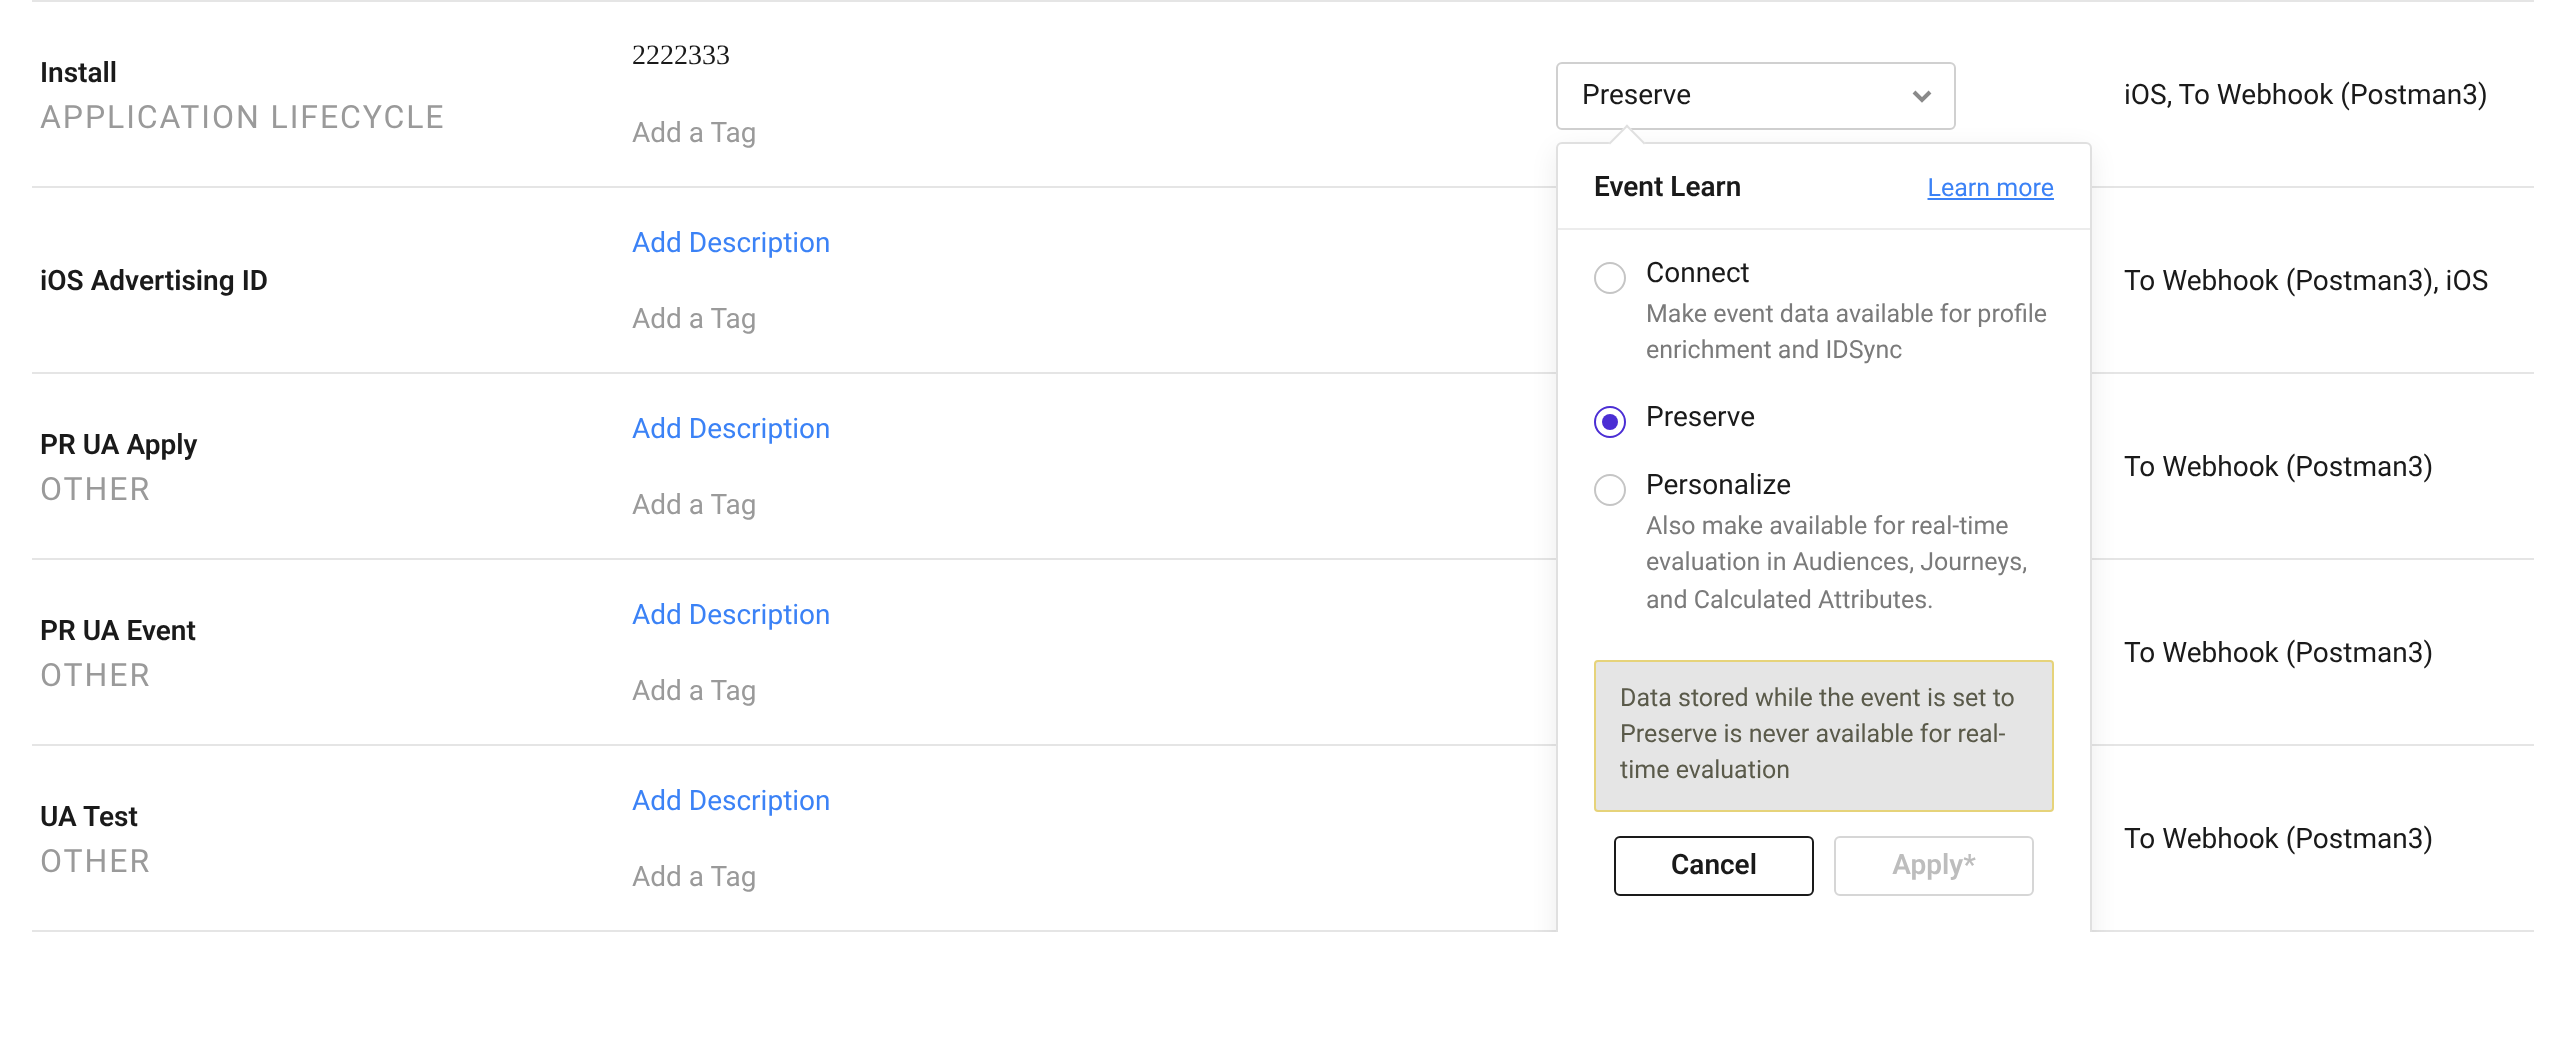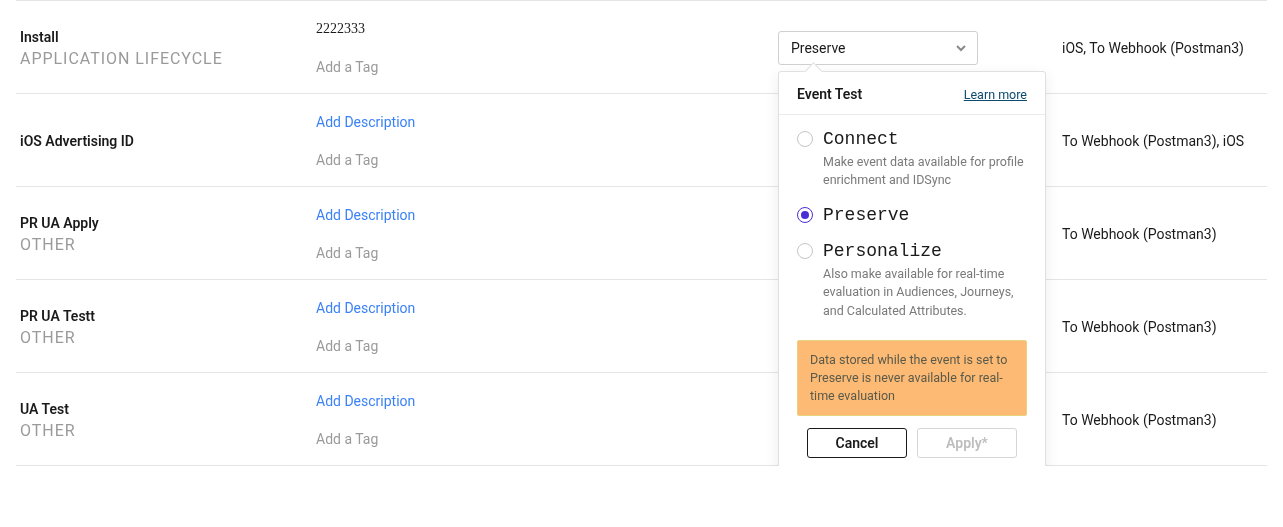--- a/index.html
+++ b/index.html
@@ -80,21 +80,21 @@
   .pop-header {
     display: flex;
     justify-content: space-between;
     align-items: center;
     padding: 14px 18px 12px;
     border-bottom: 1px solid #ececec;
   }
   .pop-title { font-weight: 600; font-size: 14px; }
   .learn-more {
     font-size: 12.5px;
-    color: #0c4a6e;
+    color: #3b82f6;
     text-decoration: underline;
     cursor: pointer;
   }
   .pop-body { padding: 14px 18px 4px; }
   .radio-opt {
     display: flex;
     align-items: flex-start;
     gap: 10px;
     margin-bottom: 16px;
     cursor: pointer;
@@ -110,31 +110,31 @@
   }
   .radio.selected { border-color: #4b2ed4; }
   .radio.selected::after {
     content: "";
     position: absolute;
     top: 3px; left: 3px;
     width: 8px; height: 8px;
     background: #4b2ed4;
     border-radius: 50%;
   }
-  .opt-label { font-size: 18px; color: #1a1a1a; font-family: Liberation Mono, monospace; }
+  .opt-label { font-size: 14px; color: #1a1a1a; }
   .opt-desc {
     font-size: 12.5px;
     color: #7a7a7a;
     line-height: 1.45;
     margin-top: 4px;
   }
   .warning {
     margin: 0 18px 12px;
     border: 1px solid #e6d37a;
-    background: #fdba74;
+    background: #e5e5e5;
     padding: 10px 12px;
     font-size: 12.5px;
     color: #5a5a4a;
     line-height: 1.45;
     border-radius: 2px;
   }
   .pop-actions {
     display: flex;
     gap: 10px;
     padding: 0 28px 10px;
@@ -185,21 +185,21 @@
     <div class="col-tier">
       <div class="tier-select">
         <span class="label">Preserve</span>
         <svg class="chevron" viewBox="0 0 12 12">
             <polyline points="2,4 6,8 10,4"></polyline>
           </svg>
       </div>
 
       <div class="popover">
         <div class="pop-header">
-          <div class="pop-title">Event Test</div>
+          <div class="pop-title">Event Learn</div>
           <a class="learn-more">Learn more</a>
         </div>
         <div class="pop-body">
           <div class="radio-opt">
             <div class="radio"></div>
             <div>
               <div class="opt-label">Connect</div>
               <div class="opt-desc">Make event data available for profile enrichment and IDSync</div>
             </div>
           </div>
@@ -254,21 +254,21 @@
       <div class="tag-placeholder">Add a Tag</div>
     </div>
     <div class="col-tier"></div>
     <div class="col-dest">
       <div class="dest-text">To Webhook (Postman3)</div>
     </div>
   </div>
 
   <div class="row">
     <div class="col-name">
-      <div class="event-name">PR UA Testt</div>
+      <div class="event-name">PR UA Event</div>
       <div class="event-cat">OTHER</div>
     </div>
     <div class="col-desc">
       <div class="desc-placeholder">Add Description</div>
       <div class="tag-placeholder">Add a Tag</div>
     </div>
     <div class="col-tier"></div>
     <div class="col-dest">
       <div class="dest-text">To Webhook (Postman3)</div>
     </div>

